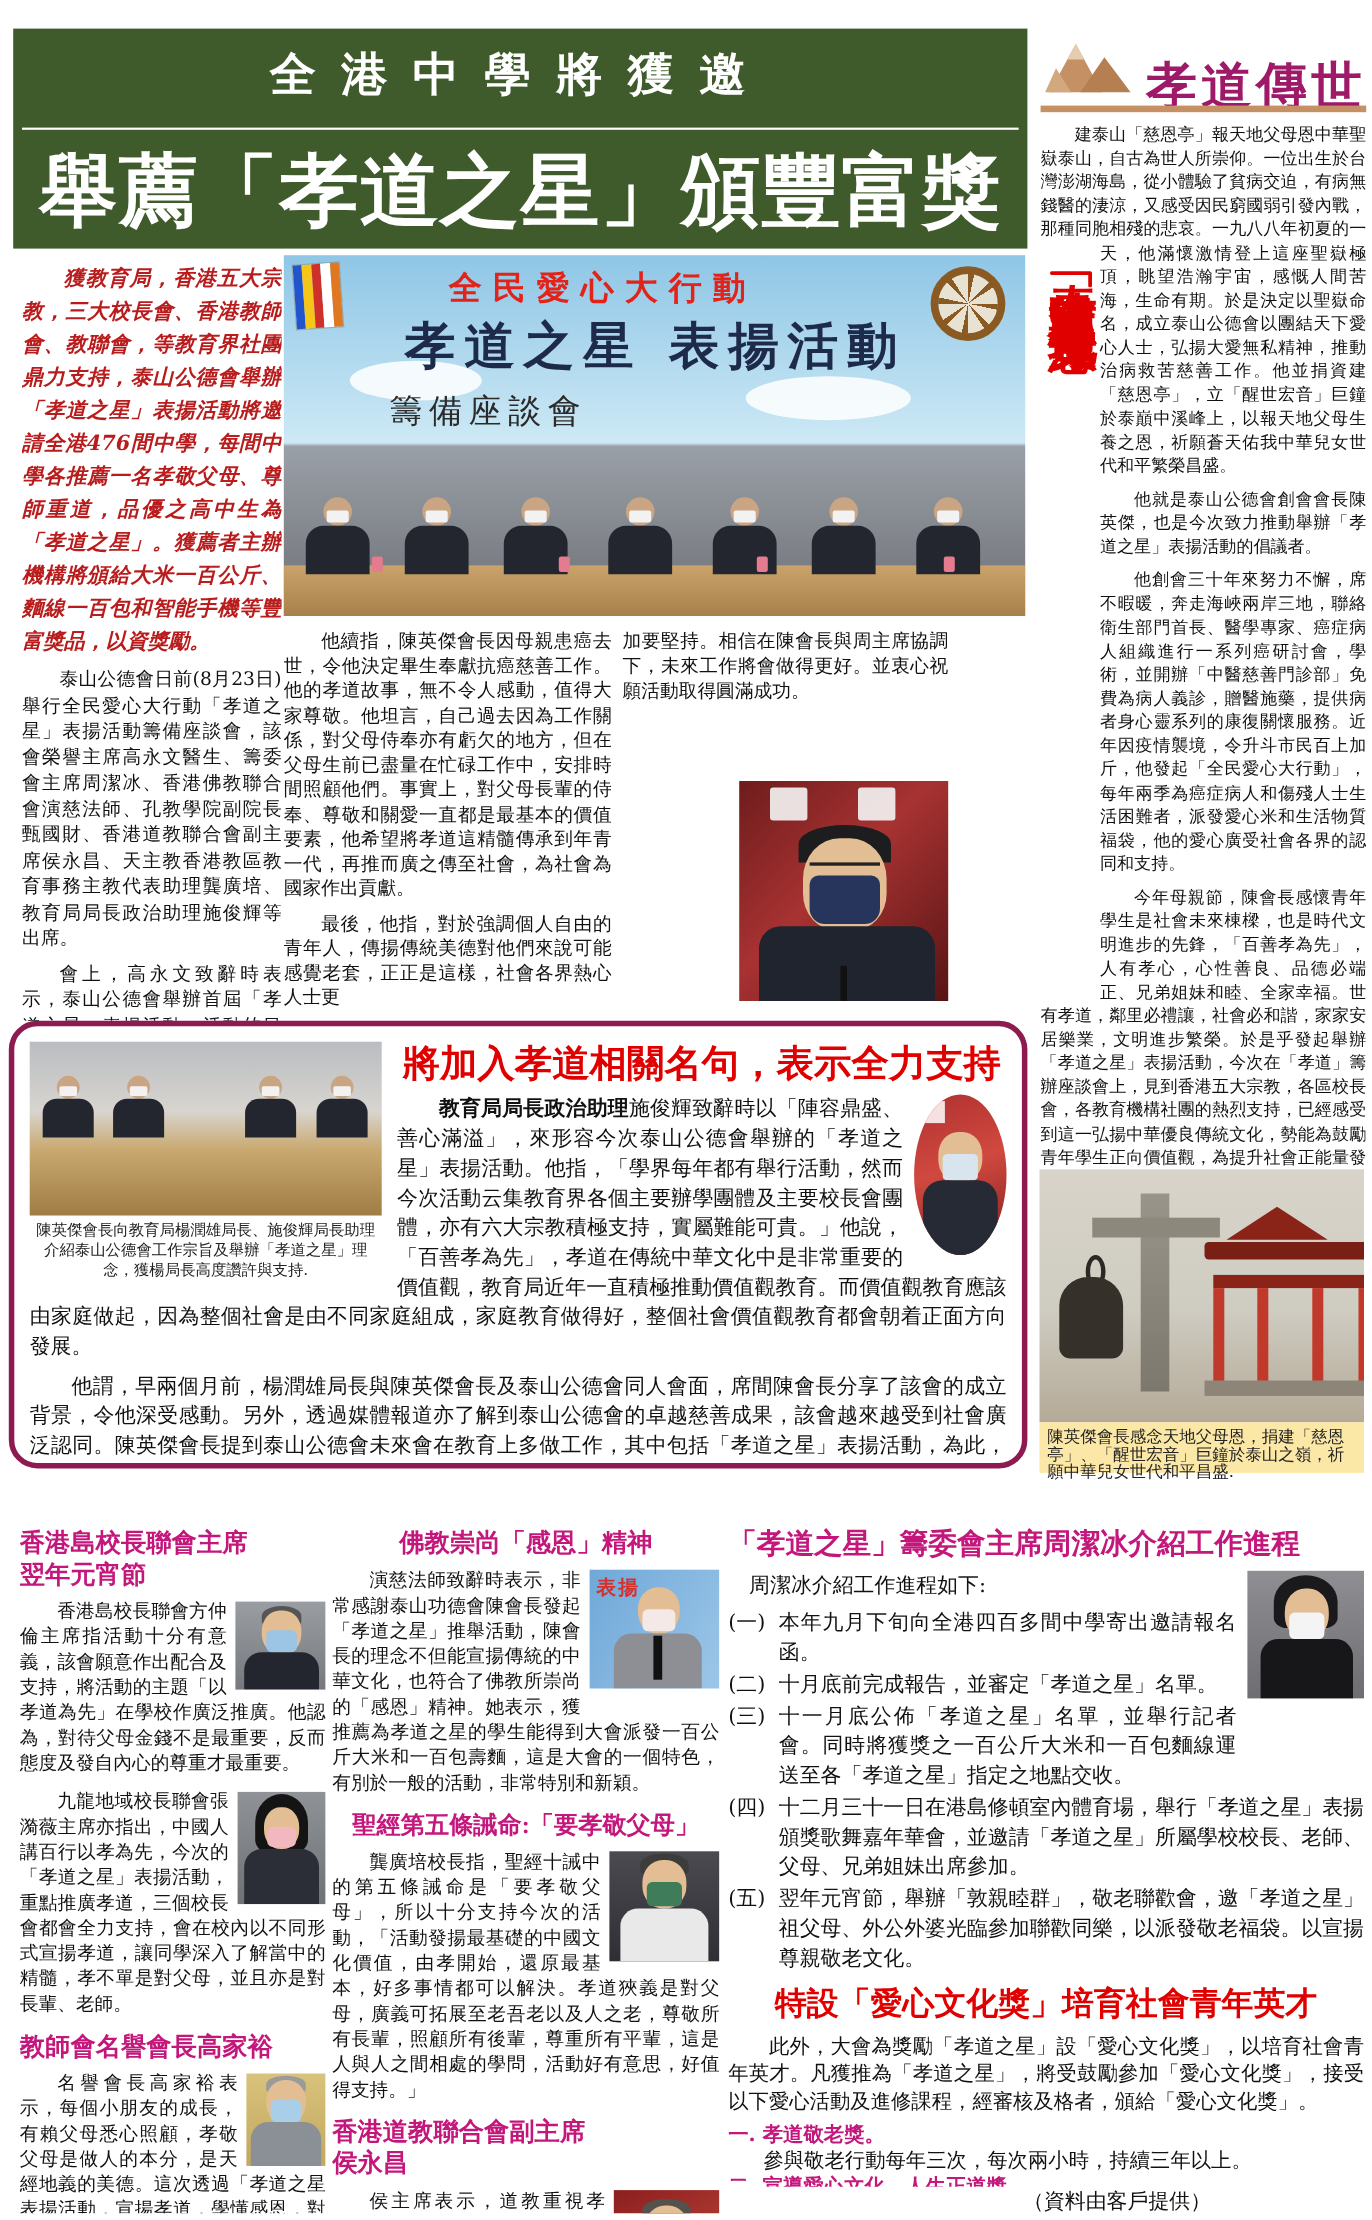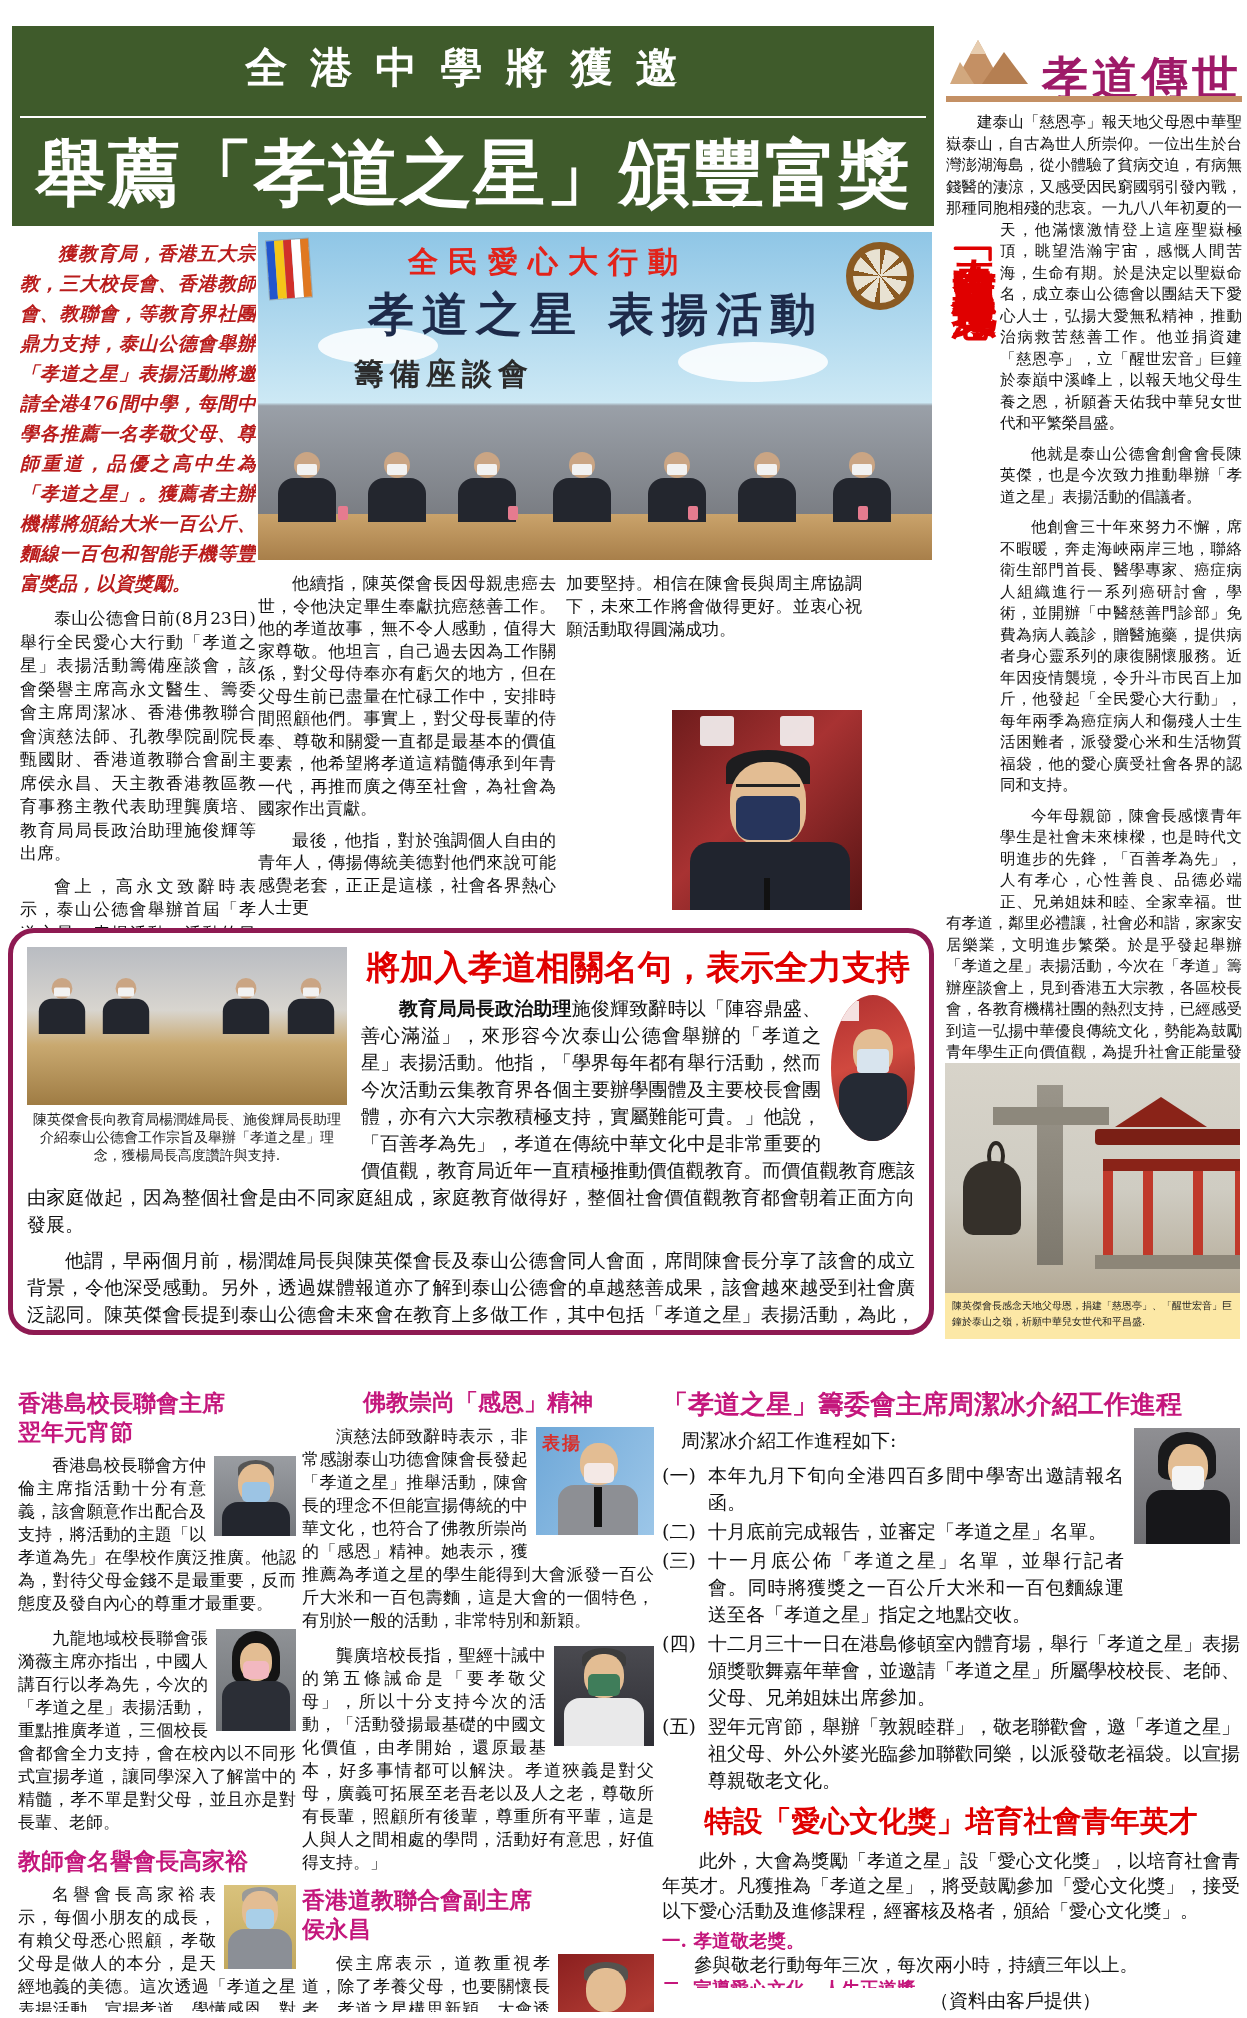--- a/index.html
+++ b/index.html
@@ -35,34 +35,34 @@
   .pav-roof2{position:absolute;left:150px;top:66px;width:160px;height:16px;background:#7a1f15;border-radius:4px;}
   .pav-roof3{position:absolute;left:158px;top:96px;width:144px;height:12px;background:#8a2318;}
   .pav-col{position:absolute;top:108px;width:10px;height:86px;background:#c0392b;}
   .pav-base{position:absolute;left:150px;top:192px;width:160px;height:14px;background:#8d8678;}
   .stele{position:absolute;left:92px;top:22px;width:26px;height:180px;background:linear-gradient(#9a958a,#7d786d);}
   .stele-arm{position:absolute;left:48px;top:44px;width:116px;height:18px;background:#8d887c;}
   .bell{position:absolute;left:18px;top:98px;width:58px;height:74px;background:#35302a;
         border-radius:26px 26px 10px 10px;}
   .bell-hook{position:absolute;left:42px;top:78px;width:10px;height:22px;border:4px solid #2c2823;border-radius:50%;}
   .pav-caption{left:945px;top:1293px;width:295px;height:46px;background:#fce8a6;color:#222;
-        font-size:10px;line-height:16px;padding:5px 7px;box-sizing:border-box;font-family:"DejaVu Sans","Liberation Sans",sans-serif;}
+        font-size:15px;line-height:16px;padding:5px 7px;box-sizing:border-box;font-family:"DejaVu Sans","Liberation Sans",sans-serif;}
 
   
   .lead-col{left:20px;top:238px;width:236px;height:690px;overflow:hidden;}
   .lead-intro{color:#b91c1c;font-weight:bold;font-size:19px;line-height:30px;font-style:italic;}
   .lead-body{font-size:17px;line-height:23.5px;}
 
   
   .main-photo{left:258px;top:232px;width:674px;height:328px;overflow:hidden;
       background:linear-gradient(#8fc6e6 0%,#cde9f5 52%,#9aa0a8 53%,#6d6f74 100%);}
   .cloud{position:absolute;background:#fff;border-radius:50%;opacity:.85;}
   .banner-l1{position:absolute;left:150px;top:10px;color:#e2231a;font-weight:bold;font-size:30px;letter-spacing:10px;white-space:nowrap;}
   .banner-l2{position:absolute;left:110px;top:52px;color:#1d2a4a;font-weight:bold;font-size:46px;letter-spacing:8px;white-space:nowrap;}
-  .banner-l3{position:absolute;left:96px;top:122px;color:#2b2b2b;font-weight:bold;font-size:30px;letter-spacing:6px;}
+  .banner-l3{position:absolute;left:96px;top:122px;color:#2b2b2b;font-weight:normal;font-size:30px;letter-spacing:6px;}
   .flag{position:absolute;left:10px;top:8px;width:42px;height:58px;display:flex;transform:rotate(-4deg);
         box-shadow:0 0 0 1px #8888;}
   .flag i{flex:1;}
   .wheel{position:absolute;right:18px;top:10px;width:54px;height:54px;border-radius:50%;
         border:7px solid #8a5a22;background:repeating-conic-gradient(#8a5a22 0 12deg,#e8e2d2 12deg 45deg);}
   .table-strip{position:absolute;left:0;bottom:0;width:100%;height:46px;background:linear-gradient(#caa36b,#a87f4a);}
   .cup{position:absolute;bottom:40px;width:10px;height:14px;background:#e57b8f;border-radius:2px;}
   .sil{position:absolute;bottom:38px;width:58px;height:70px;}
   .sil i{position:absolute;left:16px;top:0;width:26px;height:26px;border-radius:50%;background:#caa584;}
   .sil u{position:absolute;left:19px;top:12px;width:20px;height:11px;background:#f2f2f2;border-radius:2px;}
@@ -329,20 +329,21 @@
   <div class="bhead center">佛教崇尚「感恩」精神</div>
   <div class="portrait" style="width:118px;height:108px;background:linear-gradient(120deg,#6fa8d8,#9cc6e8);">
     <div class="pfrag" style="left:6px;top:4px;">表揚</div>
     <div class="head" style="left:44px;top:16px;width:38px;height:42px;"></div>
     <div class="mask" style="left:48px;top:36px;width:30px;height:20px;background:#f4e9e6;"></div>
     <div class="trunk" style="left:22px;top:58px;width:80px;height:50px;background:#8d8f94;"></div>
     <div style="position:absolute;left:58px;top:60px;width:8px;height:40px;background:#111;"></div>
   </div>
   <p class="bbody">演慈法師致辭時表示，非常感謝泰山功德會陳會長發起「孝道之星」推舉活動，陳會長的理念不但能宣揚傳統的中華文化，也符合了佛教所崇尚的「感恩」精神。她表示，獲推薦為孝道之星的學生能得到大會派發一百公斤大米和一百包壽麵，這是大會的一個特色，有別於一般的活動，非常特別和新穎。</p>
 
+  <div class="bhead center" style="clear:both;font-size:22px;">聖經第五條誡命:「要孝敬父母」</div>
   <div class="portrait" style="width:100px;height:100px;background:linear-gradient(#4a4a50,#2e2e34);">
     <div class="hair" style="left:28px;top:2px;width:44px;height:20px;background:#3c3c3c;"></div>
     <div class="head" style="left:30px;top:8px;width:40px;height:44px;"></div>
     <div class="mask" style="left:34px;top:28px;width:32px;height:22px;background:#3f7d5a;"></div>
     <div class="trunk" style="left:10px;top:52px;width:80px;height:48px;background:#e9e9ea;"></div>
   </div>
   <p class="bbody">龔廣培校長指，聖經十誡中的第五條誡命是「要孝敬父母」，所以十分支持今次的活動，「活動發揚最基礎的中國文化價值，由孝開始，還原最基本，好多事情都可以解決。孝道狹義是對父母，廣義可拓展至老吾老以及人之老，尊敬所有長輩，照顧所有後輩，尊重所有平輩，這是人與人之間相處的學問，活動好有意思，好值得支持。」</p>
 
   <div class="bhead" style="clear:both;">
     <div>香港道教聯合會副主席</div>

